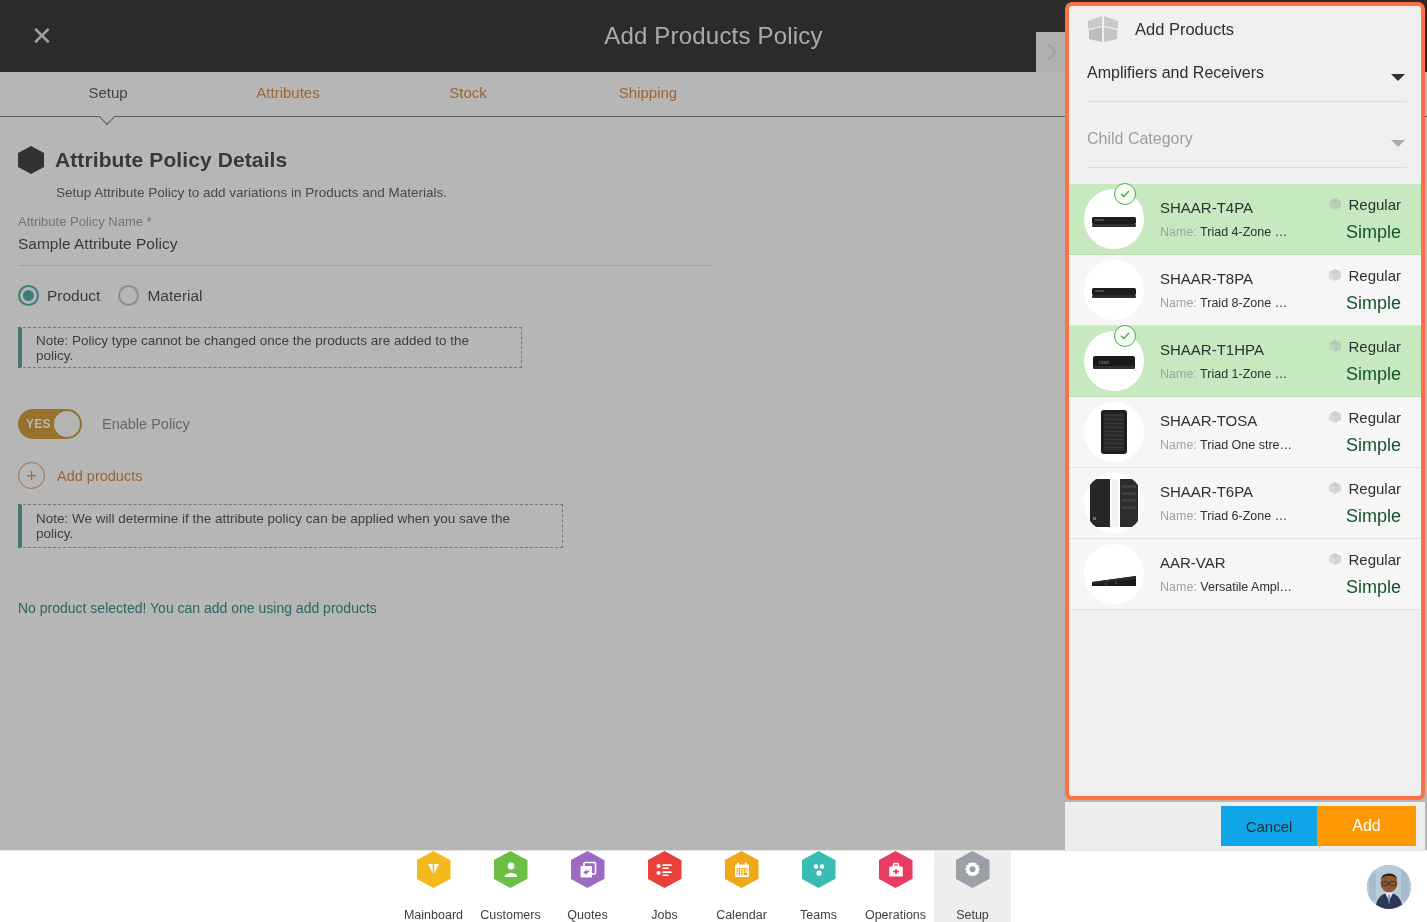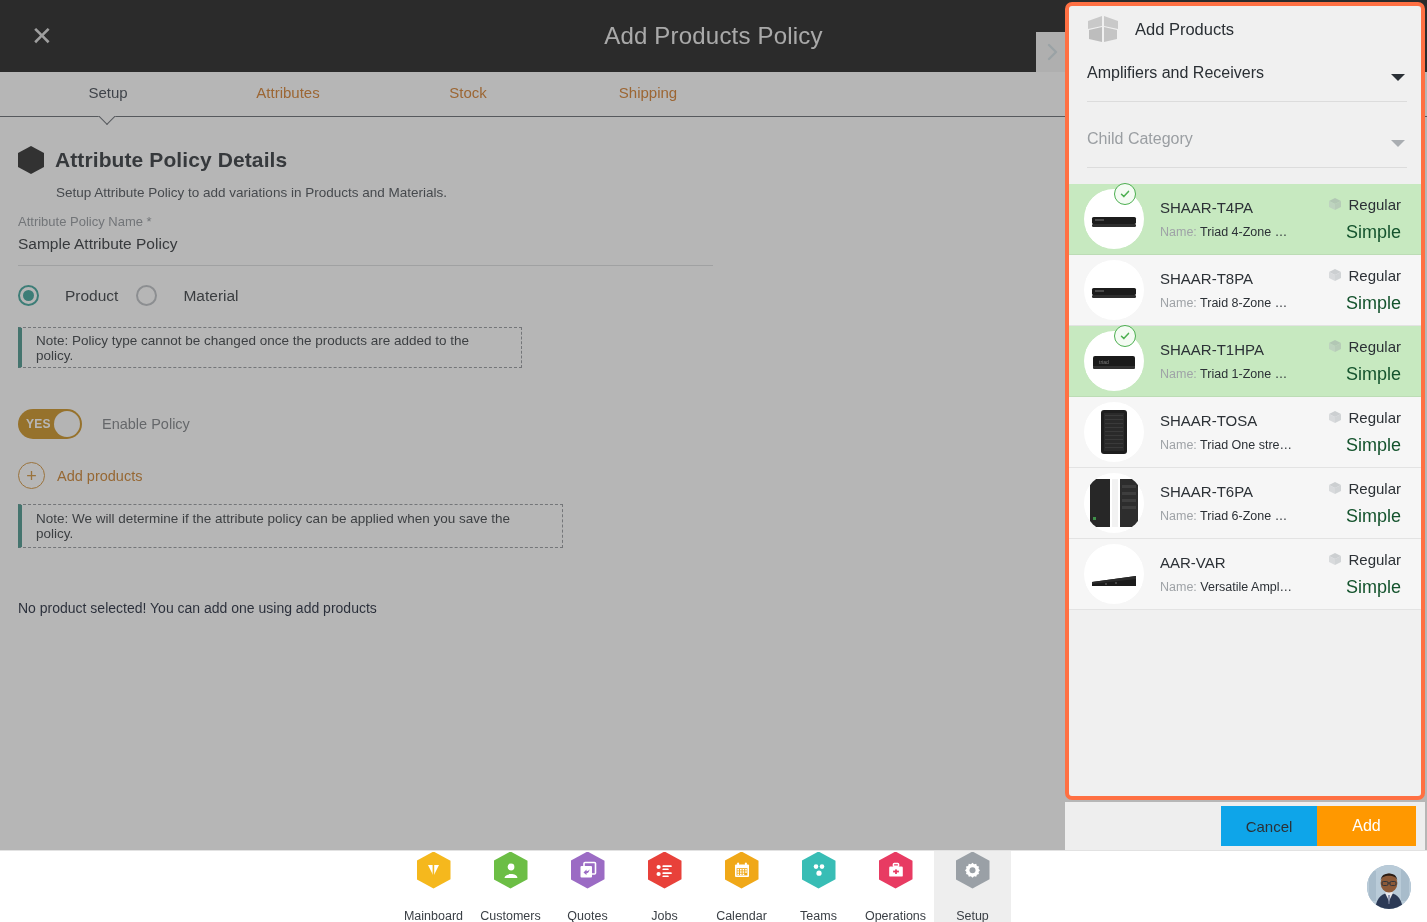--- a/index.html
+++ b/index.html
@@ -63,21 +63,21 @@
   .hexdot { width:26px; height:28px; background:#1c1c1c;
             clip-path: polygon(50% 0%, 100% 25%, 100% 75%, 50% 100%, 0% 75%, 0% 25%); }
   .sect-title { font-size:21px; font-weight:bold; color:#23282e; letter-spacing:.1px; }
   .sect-sub { position:absolute; left:56px; top:53px; font-size:13.5px; color:#3e444b; }
 
   .field-label { position:absolute; left:18px; top:82px; font-size:13px; color:#8a8f95; }
   .field-value { position:absolute; left:18px; top:103px; font-size:15.5px; color:#24282d; }
   .field-underline { position:absolute; left:18px; top:133px; width:695px; height:1px; background:#d9dbdd; }
 
   .radios { position:absolute; left:18px; top:153px; display:flex; align-items:center; gap:18px; }
-  .radio { display:flex; align-items:center; gap:26px; cursor:pointer; }
+  .radio { display:flex; align-items:center; gap:8px; cursor:pointer; }
   .radio .ring {
     width:21px; height:21px; border-radius:50%; border:2px solid #b7bbbf;
     display:flex; align-items:center; justify-content:center;
   }
   .radio.on .ring { border-color:#2f9e93; }
   .radio.on .ring::after { content:""; width:11px; height:11px; border-radius:50%; background:#2f9e93; }
   .radio .lbl { font-size:15.5px; color:#2a2f34; }
 
   .note {
     position:absolute; background:transparent;
@@ -98,34 +98,34 @@
   .toggle-lbl { font-size:14.5px; color:#74787d; }
 
   .addprod { position:absolute; left:18px; top:330px; display:flex; align-items:center; gap:12px; cursor:pointer; }
   .addprod .plus {
     width:27px; height:27px; border-radius:50%; border:1px solid #cf8c2e;
     color:#cf8c2e; display:flex; align-items:center; justify-content:center;
     font-size:18px; line-height:1;
   }
   .addprod .lbl { font-size:14.5px; color:#c9791f; }
 
-  .empty-msg { position:absolute; left:18px; top:468px; font-size:14px; color:#0f172a; }
+  .empty-msg { position:absolute; left:18px; top:468px; font-size:14px; color:#0f766e; }
 
   
   .backdrop { position:absolute; left:0; top:0; width:1427px; height:850px; background:rgba(80,80,80,0.42); }
 
   
   .bottomnav {
     position:absolute; left:0; bottom:0; width:1427px; height:72px;
     background:#ffffff; border-top:1px solid #e2e2e2;
   }
   .navitems { position:absolute; left:395px; top:0; height:72px; display:flex; }
   .navitem {
     width:77px; height:72px; display:flex; flex-direction:column; align-items:center;
-    justify-content:center; gap:20px; cursor:pointer;
+    justify-content:flex-start; gap:20px; cursor:pointer;
   }
   .navitem.active { background:#eeeeee; }
   .hex { width:34px; height:37px;
          clip-path: polygon(50% 0%, 100% 25%, 100% 75%, 50% 100%, 0% 75%, 0% 25%);
          display:flex; align-items:center; justify-content:center; }
   .hex svg { display:block; }
   .navlbl { font-size:12.5px; color:#3a3f45; white-space:nowrap; }
   .avatar {
     position:absolute; right:16px; top:14px; width:44px; height:44px; border-radius:50%;
     overflow:hidden; background:#9bb2c6; cursor:pointer;

